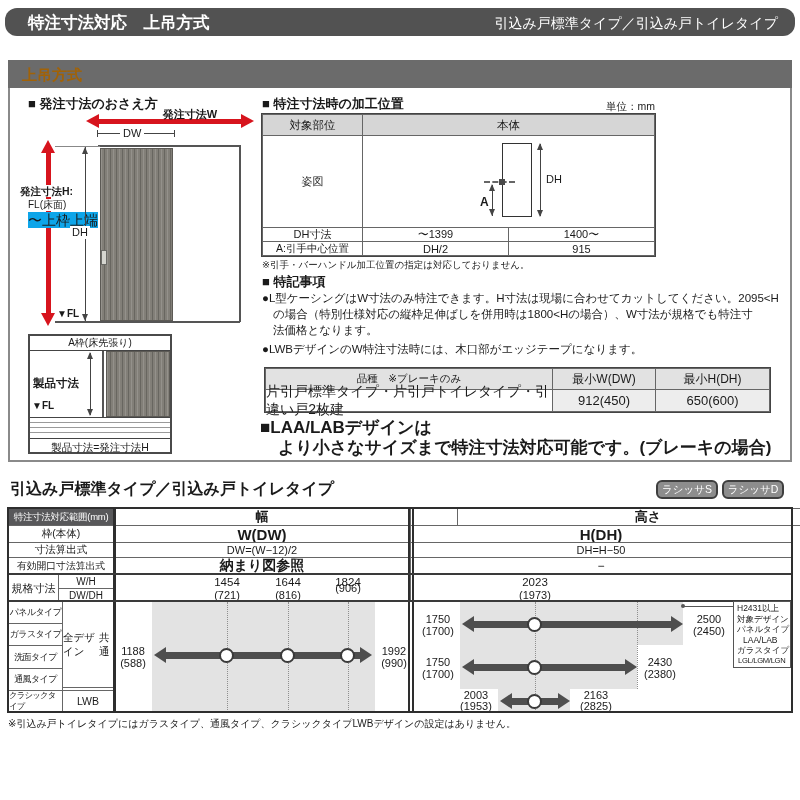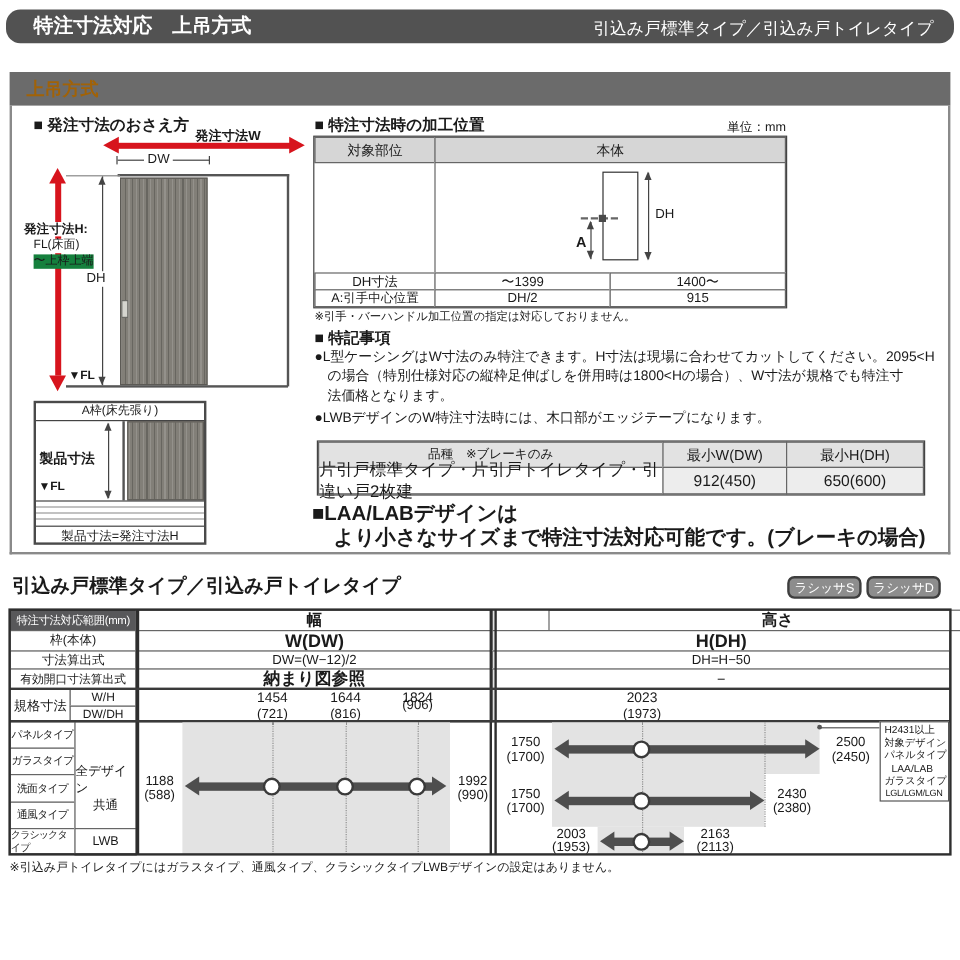--- a/index.html
+++ b/index.html
@@ -62,21 +62,21 @@
   <div class="wood" style="left:100px;top:148px;width:73px;height:173px;"></div>
   <div style="position:absolute;left:101px;top:250px;width:4px;height:13px;background:#d5d5cf;border:1px solid #6a6a66;"></div>
   <div class="hl" style="left:55px;top:321px;width:185px;height:2px;"></div>
   <div class="hl" style="left:55px;top:146px;width:45px;height:1px;background:#888;"></div>
 
   <div class="rbody" style="left:46px;top:152px;width:5px;height:161px;"></div>
   <div class="tri" style="left:41px;top:140px;border-left:7.5px solid transparent;border-right:7.5px solid transparent;border-bottom:13px solid #d7141d;"></div>
   <div class="tri" style="left:41px;top:313px;border-left:7.5px solid transparent;border-right:7.5px solid transparent;border-top:13px solid #d7141d;"></div>
   <div class="t b" style="left:20px;top:185px;font-size:10.5px;background:#fff;">発注寸法H:</div>
   <div class="t" style="left:28px;top:199px;font-size:10px;background:#fff;">FL(床面)</div>
-  <div class="t" style="left:28px;top:212px;font-size:10px;background:#15803d;">〜上枠上端</div>
+  <div class="t" style="left:28px;top:212px;font-size:14px;background:#0ea5e9;">〜上枠上端</div>
 
   <div class="vl" style="left:85px;top:147px;width:1px;height:174px;background:#444;"></div>
   <div class="tri" style="left:82px;top:147px;border-left:3.5px solid transparent;border-right:3.5px solid transparent;border-bottom:7px solid #444;"></div>
   <div class="tri" style="left:82px;top:314px;border-left:3.5px solid transparent;border-right:3.5px solid transparent;border-top:7px solid #444;"></div>
   <div class="t" style="left:70px;top:226px;font-size:11px;background:#fff;padding:0 2px;">DH</div>
   <div class="t b" style="left:57px;top:308px;font-size:10px;background:#fff;">▼FL</div>
 
   <div class="outline" style="left:28px;top:334px;width:144px;height:120px;border:2px solid #4a4a4a;background:#fff;"></div>
   <div class="t c" style="left:30px;top:337px;width:140px;font-size:10px;">A枠(床先張り)</div>
   <div class="hl" style="left:30px;top:350px;width:140px;height:1px;background:#444;"></div>
@@ -92,20 +92,21 @@
   <div class="hl" style="left:30px;top:427px;width:140px;height:1px;background:#9a9a9a;"></div>
   <div class="hl" style="left:30px;top:432px;width:140px;height:1px;background:#9a9a9a;"></div>
   <div class="hl" style="left:30px;top:438px;width:140px;height:1px;background:#444;"></div>
   <div class="t c" style="left:30px;top:441px;width:140px;font-size:10.5px;">製品寸法=発注寸法H</div>
 
   <div class="t b" style="left:262px;top:97px;font-size:13px;">■ 特注寸法時の加工位置</div>
   <div class="t" style="left:560px;top:100px;width:95px;text-align:right;font-size:10.5px;">単位：mm</div>
 
   <div class="cell hdr" style="left:262px;top:114px;width:101px;height:22px;font-size:11.5px;">対象部位</div>
   <div class="cell hdr" style="left:362px;top:114px;width:293px;height:22px;font-size:11.5px;">本体</div>
+  <div class="cell" style="left:262px;top:135px;width:101px;height:93px;font-size:11px;">姿図</div>
   <div class="cell" style="left:362px;top:135px;width:293px;height:93px;"></div>
 
   <div class="outline" style="left:502px;top:143px;width:30px;height:74px;border:1.5px solid #333;background:#fff;"></div>
   <div class="vl" style="left:540px;top:144px;width:1px;height:72px;background:#444;"></div>
   <div class="tri" style="left:537px;top:143px;border-left:3.5px solid transparent;border-right:3.5px solid transparent;border-bottom:7px solid #444;"></div>
   <div class="tri" style="left:537px;top:210px;border-left:3.5px solid transparent;border-right:3.5px solid transparent;border-top:7px solid #444;"></div>
   <div class="t" style="left:546px;top:173px;font-size:11px;">DH</div>
   <div style="position:absolute;left:484px;top:181px;width:31px;height:0;border-top:2px dashed #666;"></div>
   <div style="position:absolute;left:499px;top:179px;width:6px;height:6px;background:#4a4a4a;"></div>
   <div class="vl" style="left:492px;top:185px;width:1px;height:31px;background:#444;"></div>
@@ -172,21 +173,21 @@
   <div class="t c" style="left:263px;top:589px;width:50px;font-size:11px;">(816)</div>
   <div class="t c" style="left:323px;top:582px;width:50px;font-size:11px;">(906)</div>
   <div class="t c" style="left:510px;top:576px;width:50px;font-size:11.5px;">2023</div>
   <div class="t c" style="left:510px;top:589px;width:50px;font-size:11px;">(1973)</div>
 
   <div class="cell" style="left:8px;top:601px;width:55px;height:23px;font-size:9px;letter-spacing:-0.6px;">パネルタイプ</div>
   <div class="cell" style="left:8px;top:623px;width:55px;height:23px;font-size:9px;letter-spacing:-0.6px;">ガラスタイプ</div>
   <div class="cell" style="left:8px;top:645px;width:55px;height:24px;font-size:9px;letter-spacing:-0.6px;">洗面タイプ</div>
   <div class="cell" style="left:8px;top:668px;width:55px;height:23px;font-size:9px;letter-spacing:-0.6px;">通風タイプ</div>
   <div class="cell" style="left:8px;top:690px;width:55px;height:22px;font-size:8.4px;letter-spacing:-0.8px;">クラシックタイプ</div>
-  <div class="cell" style="left:62px;top:601px;width:52px;height:112px;font-size:10.5px;flex-direction:column;">
+  <div class="cell" style="left:62px;top:601px;width:52px;height:87px;font-size:10.5px;flex-direction:row;">
     <span>全デザイン</span>
     <span>共通</span>
   </div>
   <div class="cell" style="left:62px;top:690px;width:52px;height:22px;font-size:10.5px;">LWB</div>
 
   <div class="vl" style="left:113px;top:508px;width:3px;height:204px;background:#2e2e2e;"></div>
   <div class="vl" style="left:408px;top:508px;width:2px;height:204px;background:#2e2e2e;"></div>
   <div class="vl" style="left:412px;top:508px;width:2px;height:204px;background:#2e2e2e;"></div>
   <div class="hl" style="left:8px;top:573px;width:784px;height:2px;background:#3a3a3a;"></div>
   <div class="hl" style="left:8px;top:600px;width:784px;height:2px;background:#3a3a3a;"></div>
@@ -246,21 +247,21 @@
   <div class="t c" style="left:638px;top:656px;width:44px;font-size:11px;line-height:12px;">
     <span>2430</span><br>
     <span>(2380)</span>
   </div>
   <div class="t c" style="left:454px;top:690px;width:44px;font-size:11px;line-height:11px;">
     <span>2003</span><br>
     <span>(1953)</span>
   </div>
   <div class="t c" style="left:574px;top:690px;width:44px;font-size:11px;line-height:11px;">
     <span>2163</span><br>
-    <span>(2113)</span>
+    <span>(2825)</span>
   </div>
 
   <div class="hl" style="left:683px;top:606px;width:50px;height:1px;background:#555;"></div>
   <div style="position:absolute;left:681px;top:604px;width:4px;height:4px;background:#555;border-radius:50%;"></div>
   <div class="outline" style="left:733px;top:601px;width:58px;height:67px;border:1px solid #555;background:#fff;"></div>
   <div class="t" style="left:737px;top:604px;font-size:8.5px;">H2431以上</div>
   <div class="t" style="left:737px;top:614.5px;font-size:8.5px;">対象デザイン</div>
   <div class="t" style="left:737px;top:625px;font-size:8.5px;">パネルタイプ</div>
   <div class="t" style="left:743px;top:635.5px;font-size:8.5px;">LAA/LAB</div>
   <div class="t" style="left:737px;top:646px;font-size:8.5px;">ガラスタイプ</div>

